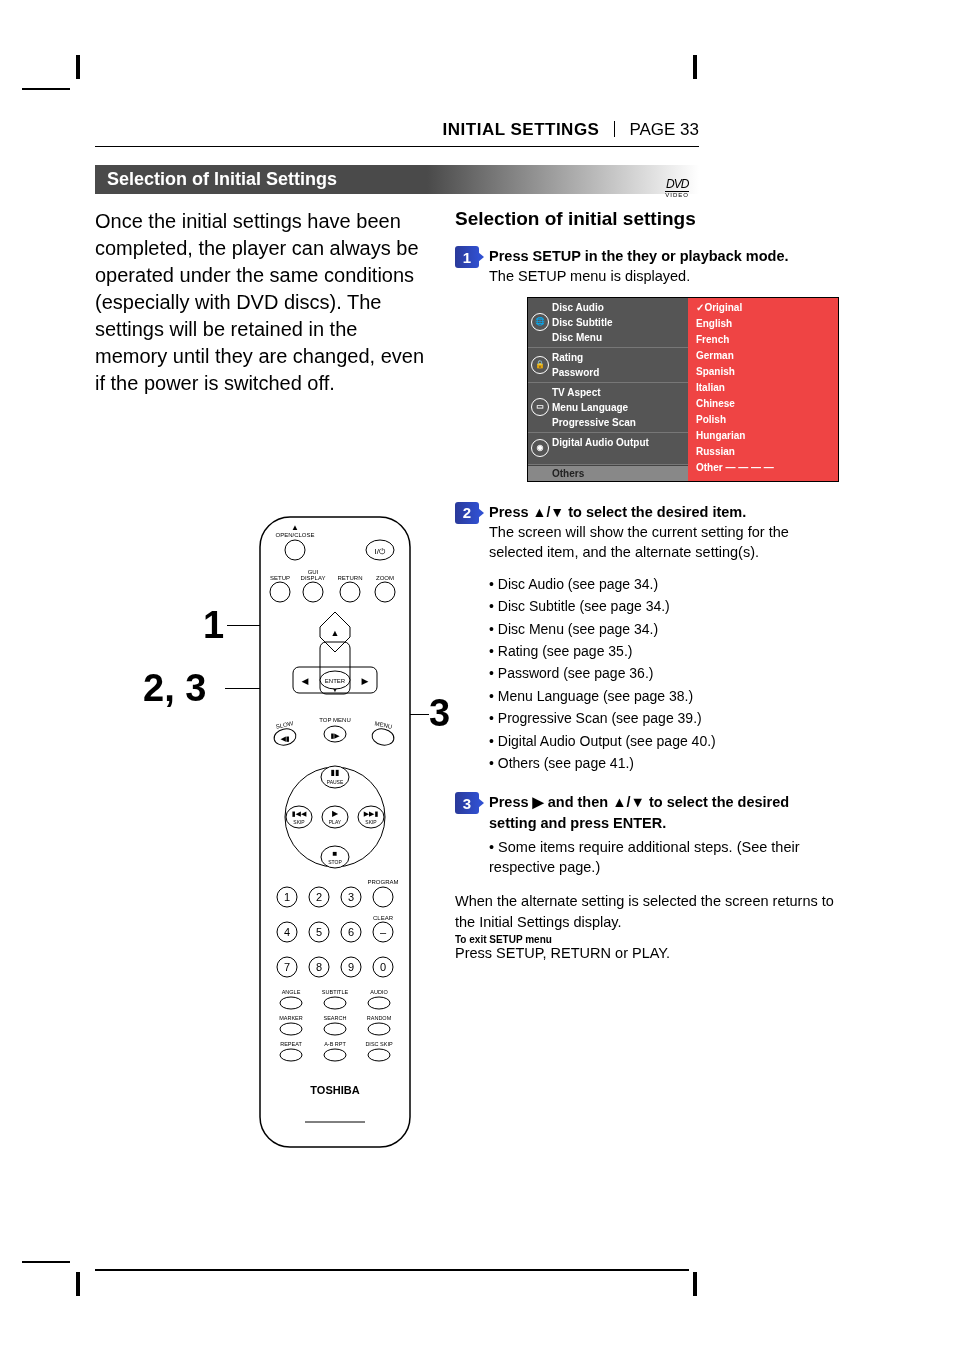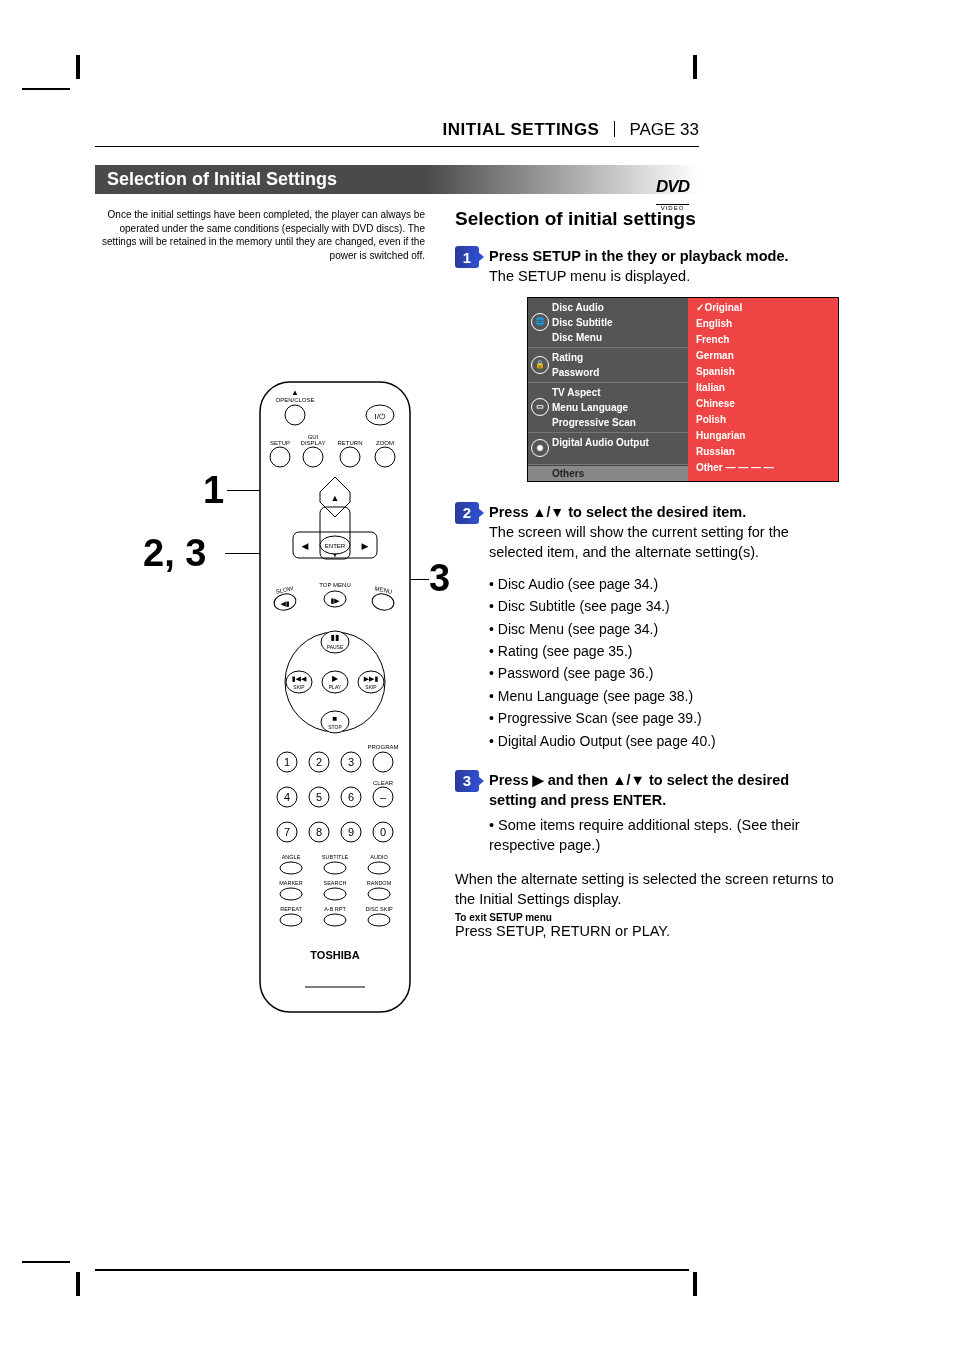--- a/index.html
+++ b/index.html
@@ -65,44 +65,43 @@
   }
   .dvd-logo {
     position: absolute;
     right: 90px;
     top: 178px;
     font-size: 10px;
     text-align:center;
     line-height:1;
   }
   .dvd-logo .dvd-text {
-    font-weight: bold;
+    font-weight: normal;
     font-style: italic;
-    font-size: 17px;
+    font-size: 12px;
     border-bottom:1px solid #000;
-    padding-bottom:9px;
+    padding-bottom:1px;
     letter-spacing:-1px;
   }
   .dvd-logo .dvd-sub {
     font-size:6px;
     letter-spacing:1px;
   }
   .content {
     display: flex;
     margin-top: 14px;
     gap: 30px;
   }
   .left-col {
     width: 330px;
     flex-shrink: 0;
   }
   .intro-text {
-    font-size: 10px;
+    font-size: 20px;
     line-height: 1.35;
-    text-align: right;
   }
   .remote-wrap {
     position: relative;
     margin-top: 115px;
     width: 330px;
     height: 640px;
   }
   .remote-svg {
     position: absolute;
     left: 160px;
@@ -455,20 +454,21 @@
       </div>
       <div class="bullet-list">
         <div>Disc Audio (see page 34.)</div>
         <div>Disc Subtitle (see page 34.)</div>
         <div>Disc Menu (see page 34.)</div>
         <div>Rating (see page 35.)</div>
         <div>Password (see page 36.)</div>
         <div>Menu Language (see page 38.)</div>
         <div>Progressive Scan (see page 39.)</div>
         <div>Digital Audio Output (see page 40.)</div>
+        <div>Others (see page 41.)</div>
       </div>
 
       <div class="step-row">
         <div class="step-badge">3</div>
         <div class="step-text">
           <b>
             <span>Press </span><span>▶</span><span> and then </span><span>▲/▼</span><span> to select the desired setting and press ENTER.</span>
           </b>
           <div style="margin-top:4px;">• <span>Some items require additional steps. (See their respective page.)</span></div>
         </div>

